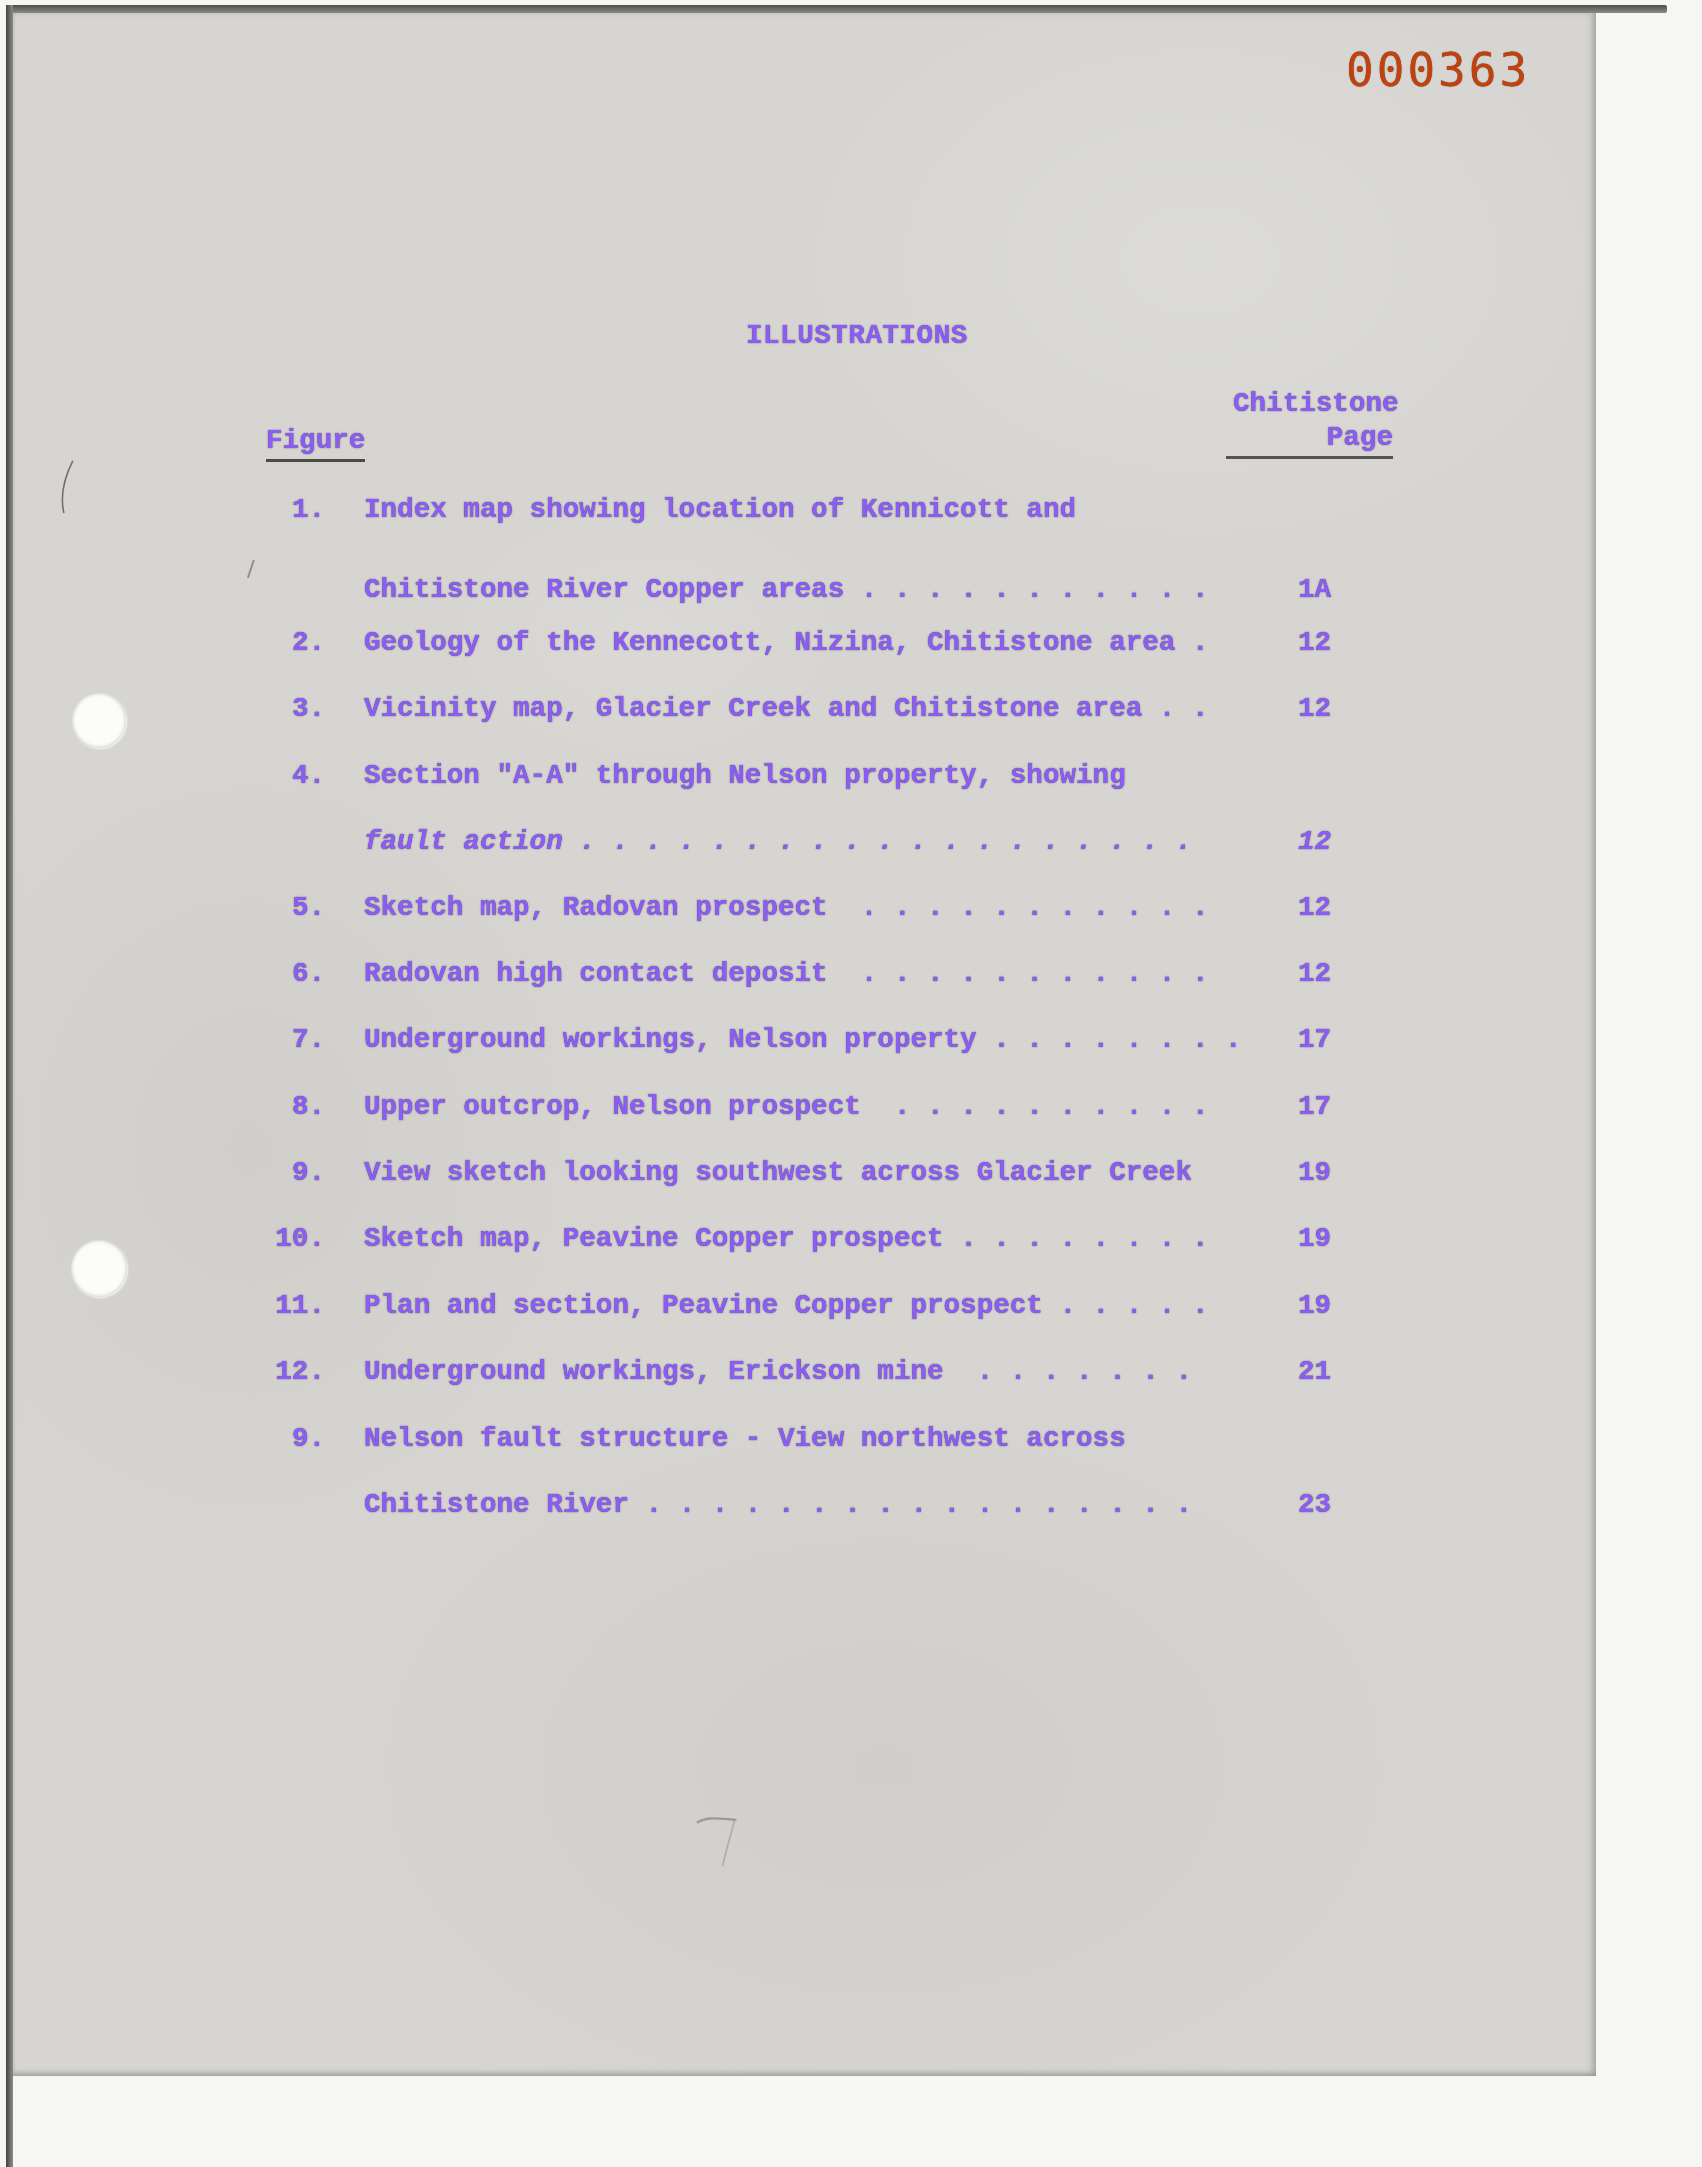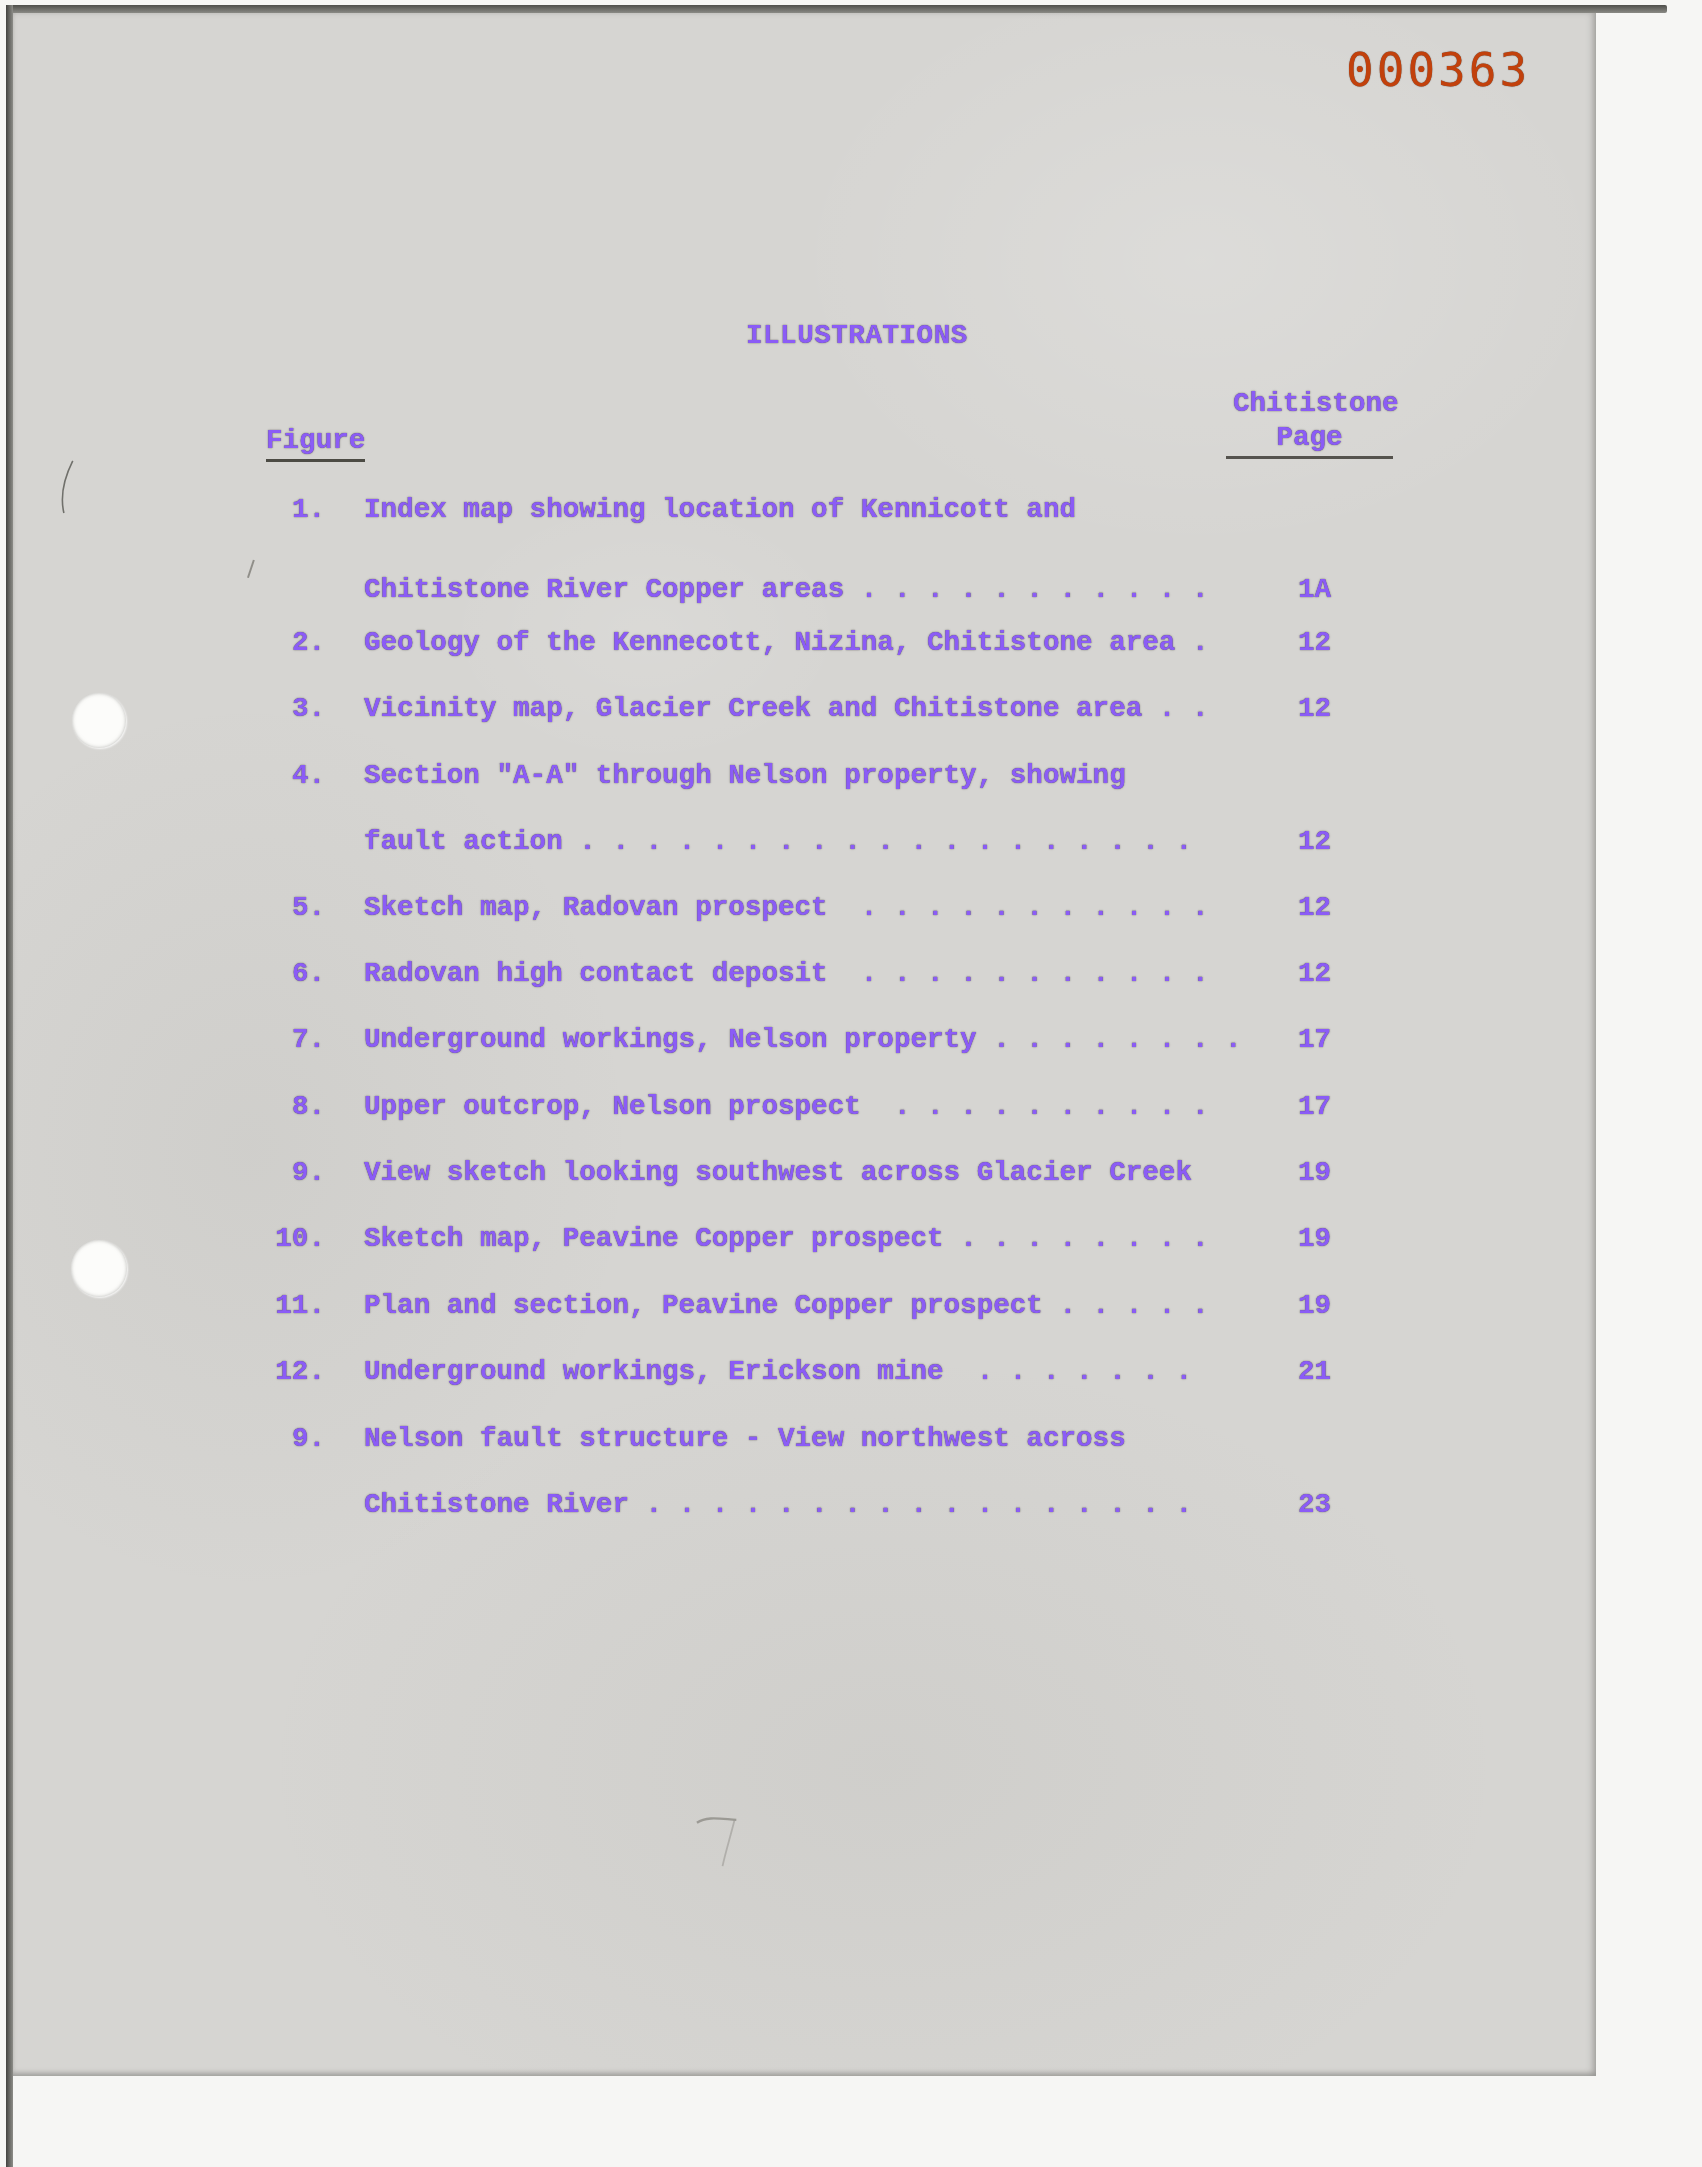--- a/index.html
+++ b/index.html
@@ -64,21 +64,21 @@
     letter-spacing:0.5px;
   }
   .hdr-figure{
     position:absolute;left:266px;top:424px;
     border-bottom:3.9px solid rgba(52,50,44,0.85);
     padding-bottom:2px;
   }
   .hdr-following{position:absolute;left:1233px;top:387px;}
   .hdr-page{
     position:absolute;left:1226px;top:421px;width:167px;
-    text-align:center;
+    text-align:right;
     border-bottom:3.9px solid rgba(52,50,44,0.8);
     padding-bottom:2px;
   }
   .line{position:absolute;left:0;width:1702px;height:35px;}
   .num{position:absolute;left:248px;width:77px;text-align:right;white-space:pre;}
   .txt{position:absolute;left:364px;white-space:pre;}
   .dots{white-space:pre;}
   .page{position:absolute;left:1275px;width:79px;text-align:center;white-space:pre;}
   .mark{position:absolute;}
 </style>
@@ -117,21 +117,21 @@
     </div>
     <div class="line typed" style="top: 692px;">
       <span class="num">3.</span>
       <span class="txt">Vicinity map, Glacier Creek and Chitistone area<span class="dots"> . .</span></span>
       <span class="page">12</span>
     </div>
     <div class="line typed" style="top: 759px;">
       <span class="num">4.</span>
       <span class="txt">Section "A-A" through Nelson property, showing</span>
     </div>
-    <div class="line typed" style="top: 825px;">
+    <div class="line typed" style="top: 825px; font-style: italic;">
       <span class="txt">fault action<span class="dots"> . . . . . . . . . . . . . . . . . . .</span></span>
       <span class="page">12</span>
     </div>
     <div class="line typed" style="top: 891px;">
       <span class="num">5.</span>
       <span class="txt">Sketch map, Radovan prospect<span class="dots">  . . . . . . . . . . .</span></span>
       <span class="page">12</span>
     </div>
     <div class="line typed" style="top: 957px;">
       <span class="num">6.</span>

